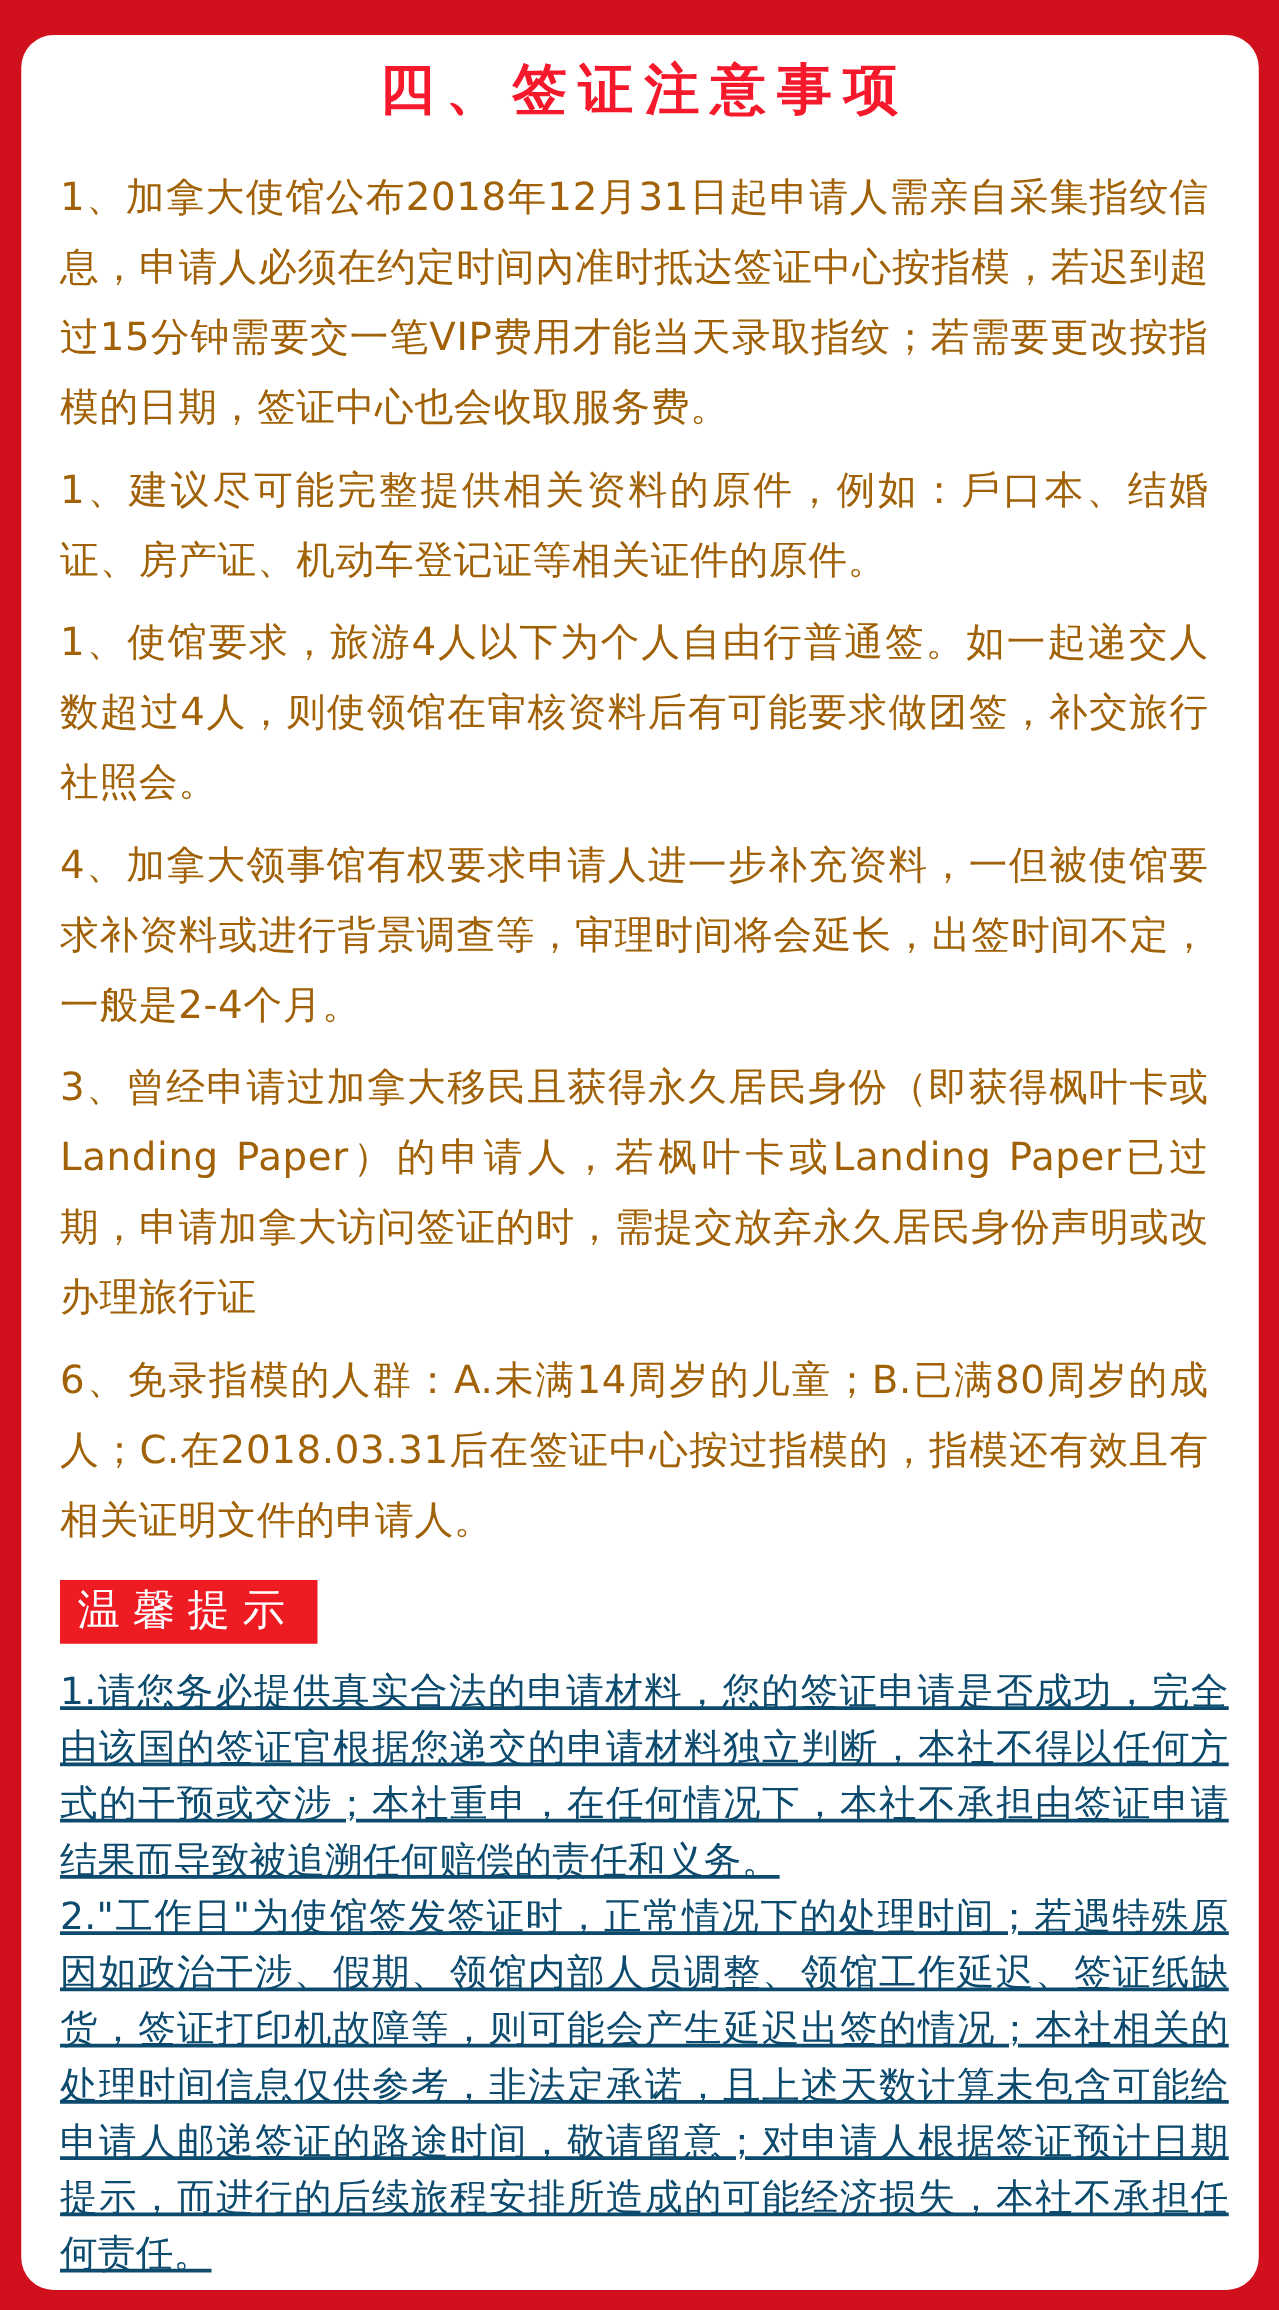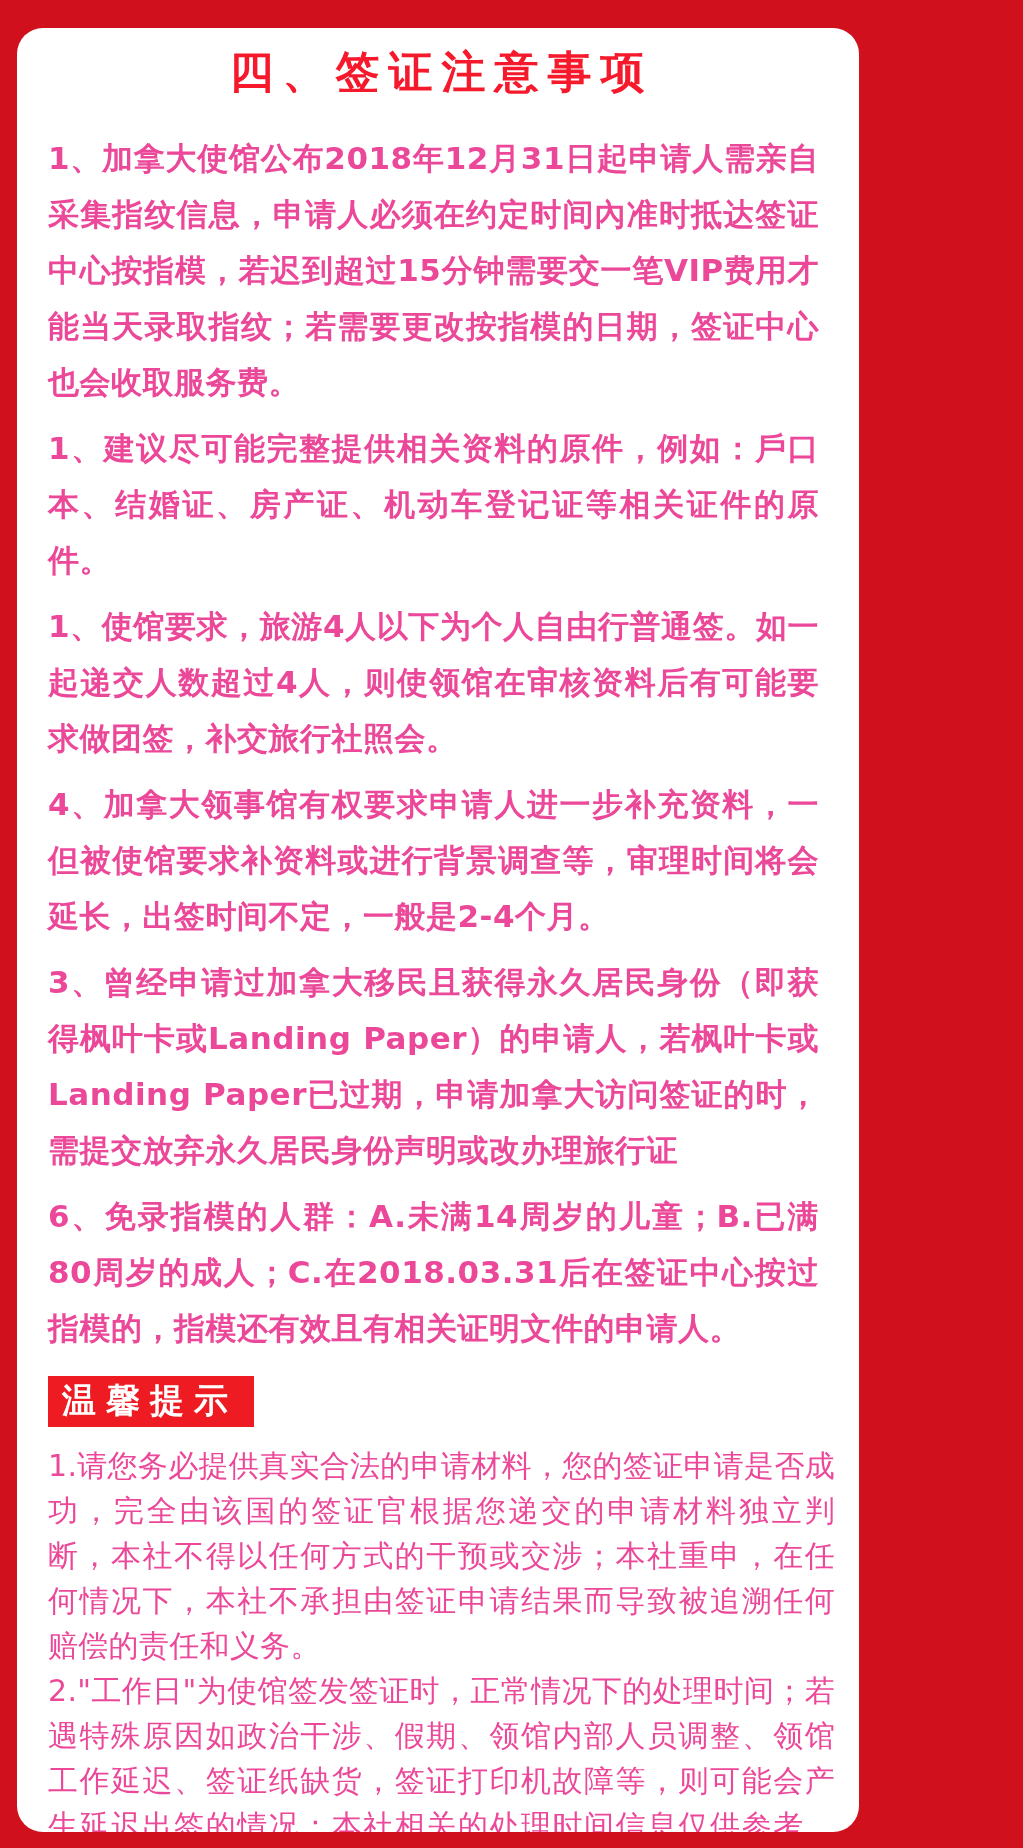--- a/index.html
+++ b/index.html
@@ -15,64 +15,65 @@
   .page {
     position: relative;
     width: 1023px;
     height: 1848px;
     background: #d0111d;
   }
   .panel {
     position: absolute;
     left: 17px;
     top: 28px;
-    width: 842px;
+    width: 990px;
     height: 1804px;
     background: #ffffff;
     border-radius: 26px;
     box-sizing: border-box;
     padding: 20px 24px 0 31px;
     overflow: hidden;
   }
   .title {
     margin: 0 0 34px 0;
     text-align: center;
     color: #f6182b;
     font-size: 44px;
     font-weight: bold;
     letter-spacing: 9px;
     line-height: 1.1;
   }
   .notes .note {
     margin: 0 16px 10px 0;
     font-size: 31px;
     line-height: 56px;
-    color: #ec4899;
+    color: #a16207;
     text-align: justify;
-    font-weight: 700;
+    font-weight: 400;
     letter-spacing: 0.5px;
   }
   .badge {
     display: inline-block;
     margin: 10px 0 16px 0;
     background: #ee1b23;
     color: #ffffff;
     font-size: 34px;
-    font-weight: 700;
+    font-weight: 400;
     line-height: 1;
     padding: 7px 16px 10px 14px;
     letter-spacing: 10px;
   }
   .tips .tip {
     margin: 0;
     font-size: 30px;
     line-height: 45px;
-    color: #ec4899;
+    color: #0c4a6e;
     text-align: justify;
     letter-spacing: 0.3px;
+    text-decoration: underline;
   }
 </style>
 </head>
 <body>
 
 <div class="page">
   <div class="panel">
 
     <h1 class="title">四、签证注意事项</h1>
 

